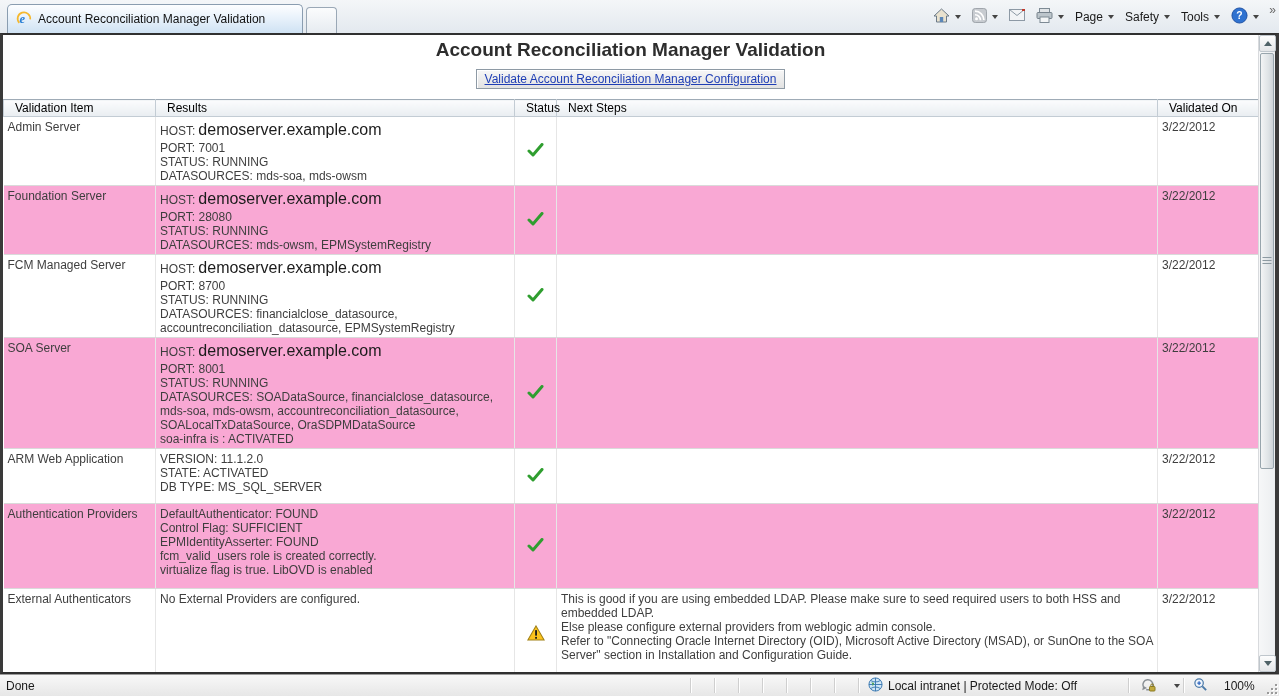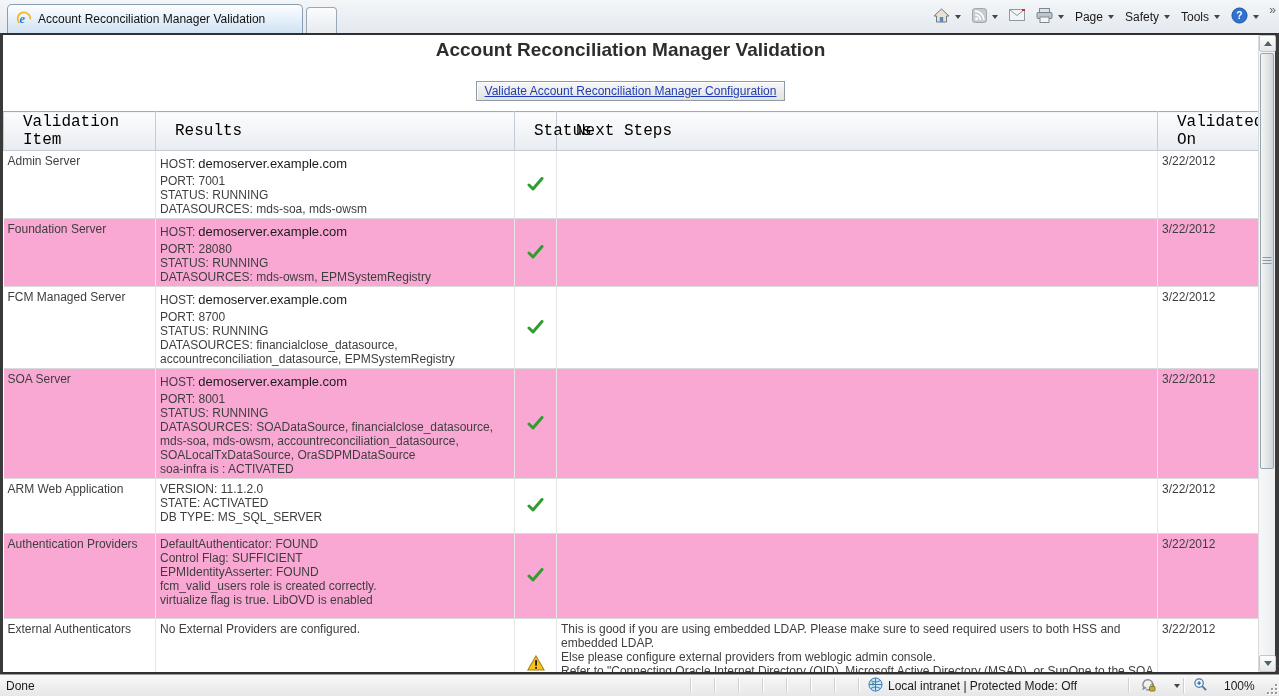--- a/index.html
+++ b/index.html
@@ -23,38 +23,38 @@
            border-top:4px solid #444; display:inline-block; margin-left:2px; }
   .overflow-chev { position:absolute; right:3px; top:3px; font-size:12px; color:#666; }
 
   
   .content-frame { position:absolute; top:33px; left:0; right:0; bottom:22px;
             border-top:2px solid #303030; border-left:3px solid #3a3a3a;
             border-right:4px solid #3a3a3a; border-bottom:2px solid #303030; background:#fff; }
   .page { position:absolute; left:0; top:0; right:17px; bottom:0; overflow:hidden; padding-top:4px; }
   .page-title { text-align:center; font-size:19px; line-height:22px; font-weight:600; color:#2d2d2d; }
   .page-desc { text-align:center; font-size:12px; line-height:14px; margin-top:8px; color:#1c1c1c; }
-  .btn-row { text-align:center; margin-top:20px; }
+  .btn-row { text-align:center; margin-top:8px; }
   .validate-btn { font-family:"Liberation Sans",sans-serif; font-size:12px; padding:2px 8px;
             border:1px solid #8e9aa5; background:linear-gradient(#f7f7f7,#e2e2e2);
             box-shadow:inset 1px 1px 0 #fff; cursor:pointer; }
   .validate-btn span { color:#1f3eb5; text-decoration:underline; }
 
   
   table { width:100%; border-collapse:collapse; table-layout:fixed; margin-top:10px; }
   thead th { background:linear-gradient(#fbfcfd,#e9edf1); border:1px solid #c3ccd4;
-            border-top:1px solid #9fabb6; font-weight:normal; font-size:16px; text-align:left;
-            padding:1px 19px; height:17px; color:#000;font-family:Liberation Mono, monospace; }
+            border-top:1px solid #9fabb6; font-weight:normal; font-size:12px; text-align:left;
+            padding:1px 11px; height:17px; color:#000; }
   tbody td { vertical-align:top; font-size:12px; color:#3e3e3e; padding:3px 4px 2px 4px;
             border-right:1px solid #e6e6e6; border-bottom:1px solid #dadada; }
   tbody tr.alt { background:#f9a8d4; }
   td.col-status { text-align:center; vertical-align:middle; }
   .host-line { line-height:19px; }
   .host-label { font-size:12px; }
-  .host-value { font-size:13px; color:#1b1b1b; margin-left:3px; }
+  .host-value { font-size:16px; color:#1b1b1b; margin-left:3px; }
   .result-line, .next-line { line-height:14px; }
   tr.row1 { height:68px; } tr.row2 { height:68px; } tr.row3 { height:81px; }
   tr.row4 { height:88px; } tr.row5 { height:55px; } tr.row6 { height:85px; } tr.row7 { height:90px; }
 
   
   .vscroll { position:absolute; right:0; top:0; bottom:0; width:17px;
             background:linear-gradient(to right,#f6f7f8,#eceef0); border-left:1px solid #d8dadd; }
   .sb-btn { position:absolute; left:0; width:17px; height:17px;
             background:linear-gradient(#fdfdfd,#e4e6e8); border:1px solid #bfc6cc; border-radius:2px;
             display:flex; align-items:center; justify-content:center; }

